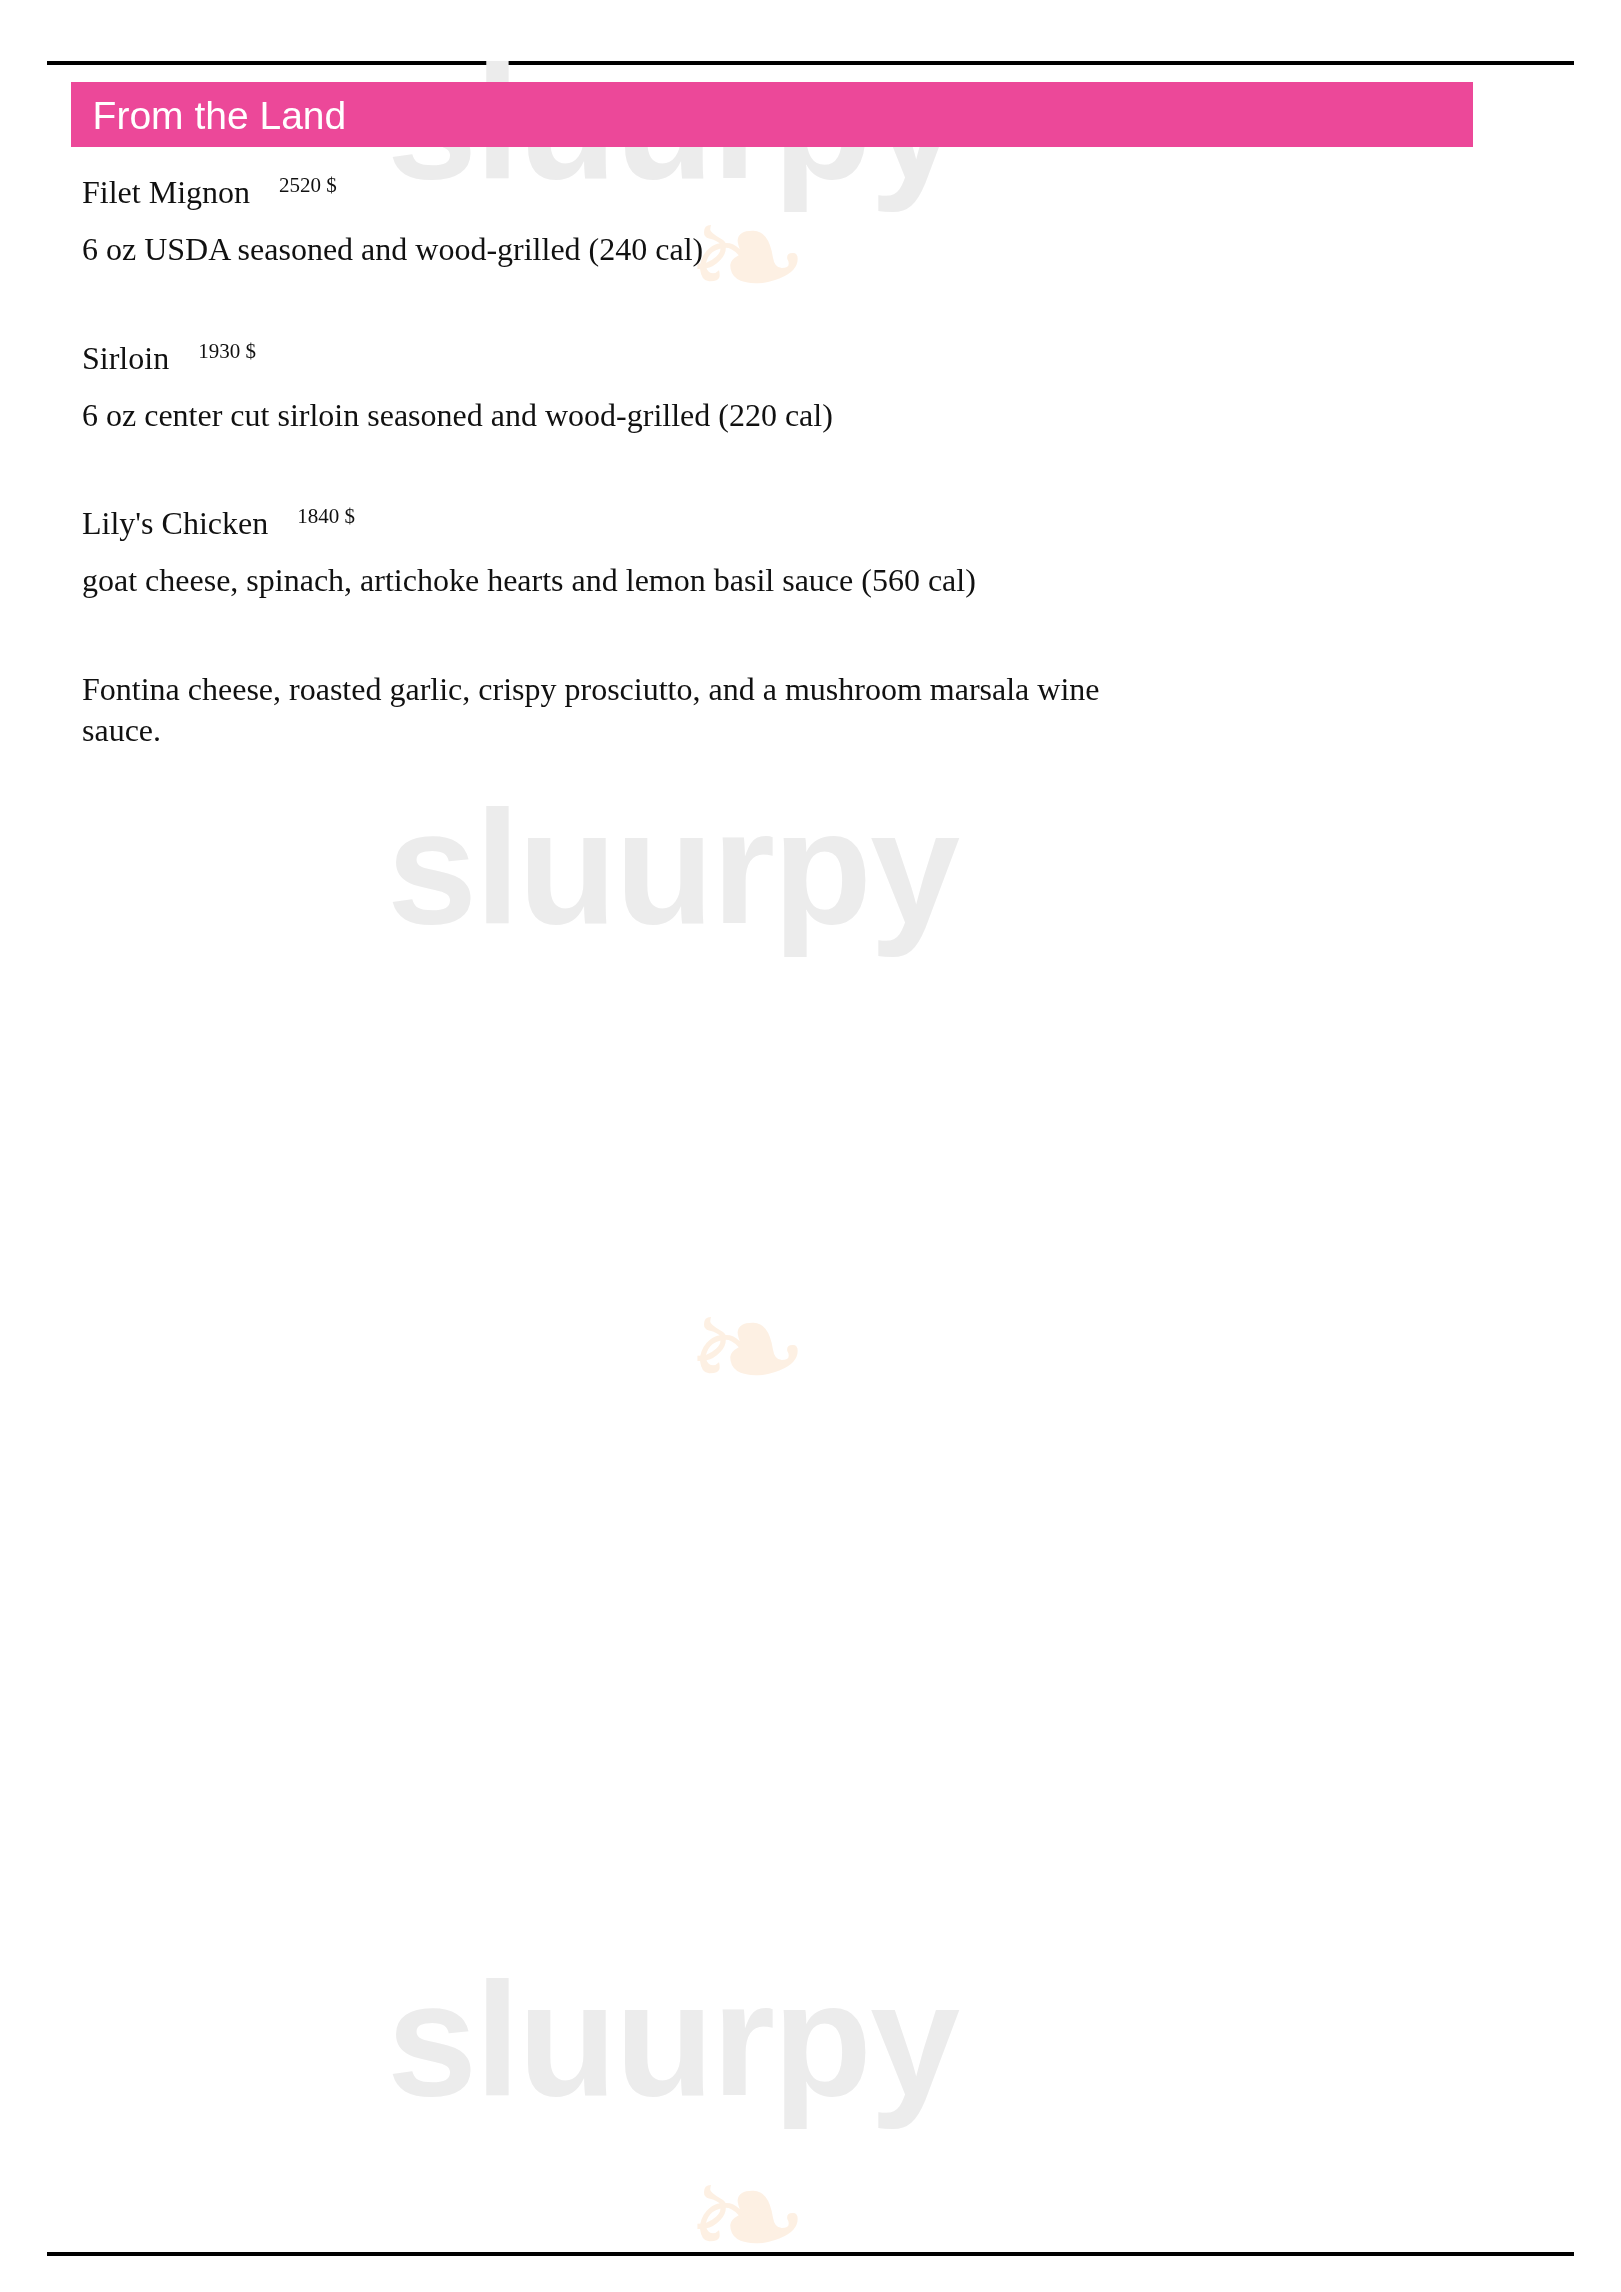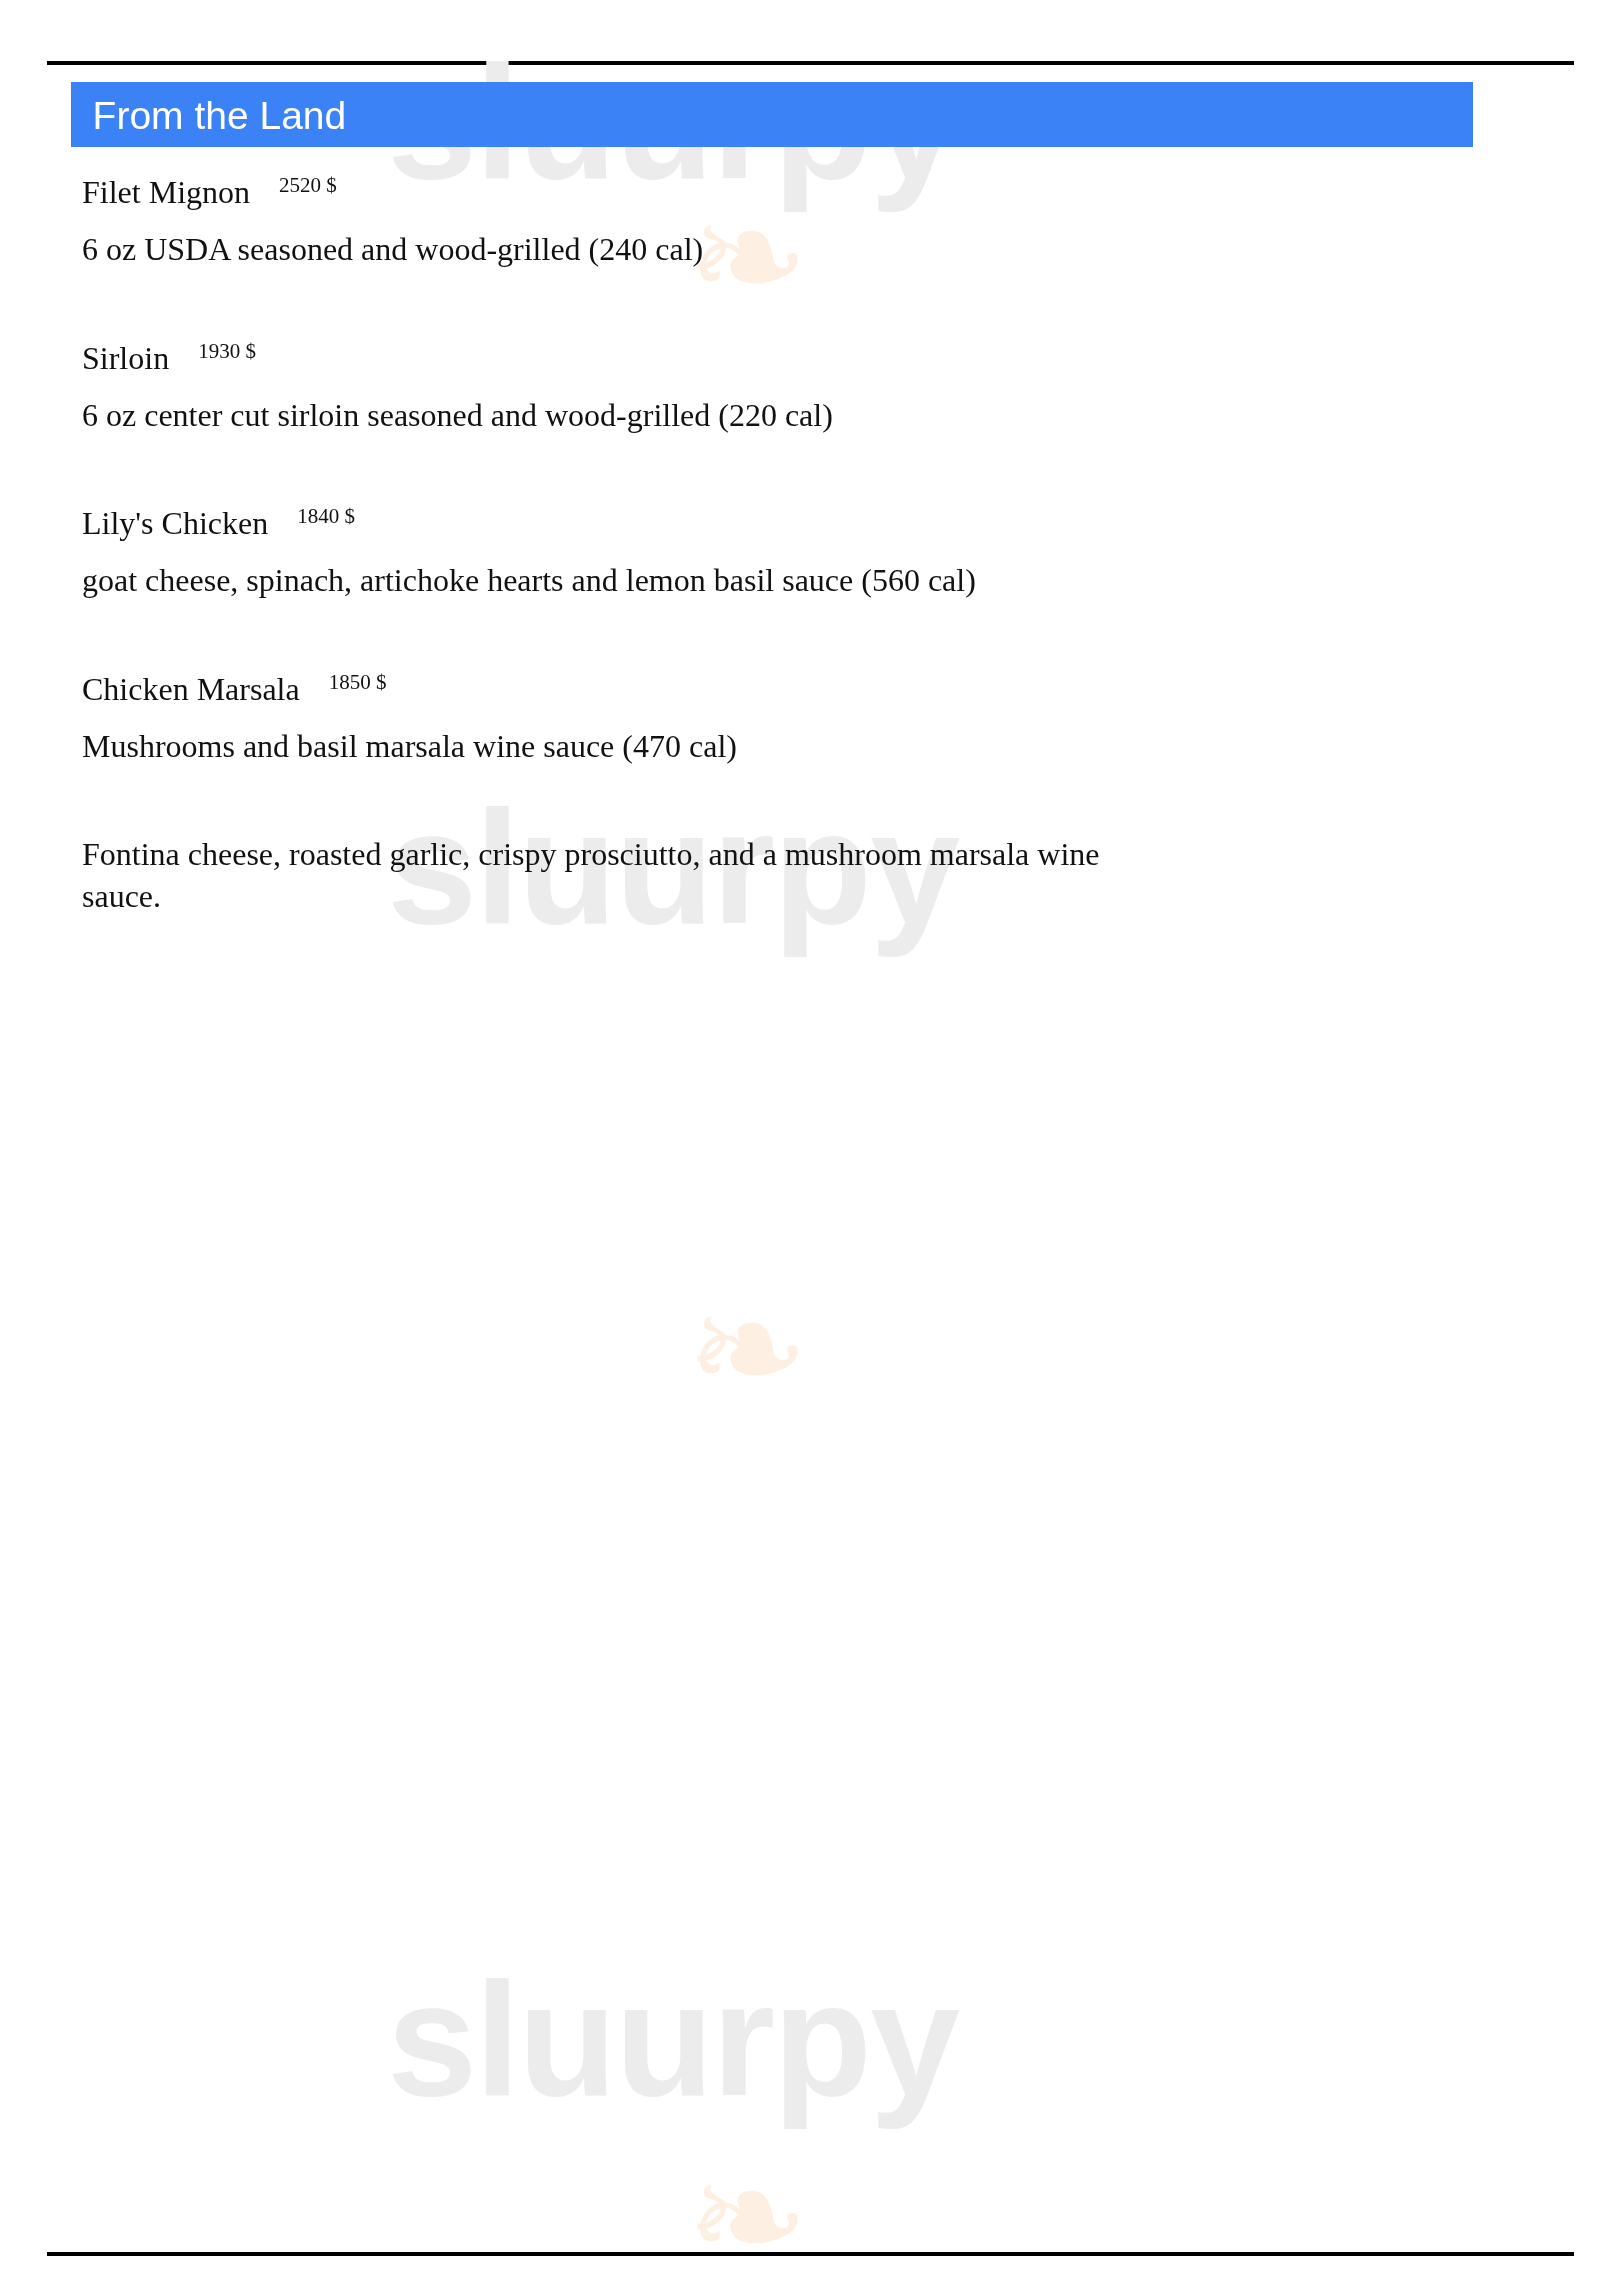--- a/index.html
+++ b/index.html
@@ -80,21 +80,21 @@
   .sw-2 { top: 1264px; left: 686px; }
   .sw-3 { top: 2132px; left: 686px; }
 
   
   .section-bar {
     position: absolute;
     left: 71px;
     top: 82px;
     width: 1402px;
     height: 65px;
-    background: #3b82f6;
+    background: #ec4899;
   }
   .section-bar .section-title {
     position: absolute;
     left: 21.6px;
     top: 50%;
     transform: translateY(-50%);
     color: #ffffff;
     font-family: "Liberation Sans", sans-serif;
     font-size: 39px;
     line-height: 1;
@@ -177,27 +177,20 @@
     </div>
 
     <div class="menu-item">
       <div class="row">
         <span class="name">Lily's Chicken</span>
         <span class="price">1840 $</span>
       </div>
       <div class="desc">goat cheese, spinach, artichoke hearts and lemon basil sauce (560 cal)</div>
     </div>
 
-    <div class="menu-item">
-      <div class="row">
-        <span class="name">Chicken Marsala</span>
-        <span class="price">1850 $</span>
-      </div>
-      <div class="desc">Mushrooms and basil marsala wine sauce (470 cal)</div>
-    </div>
 
     <div class="menu-item">
       <div class="desc">Fontina cheese, roasted garlic, crispy prosciutto, and a mushroom marsala wine sauce.</div>
     </div>
 
   </div>
 
   <div class="rule-bottom"></div>
 
 </div>

